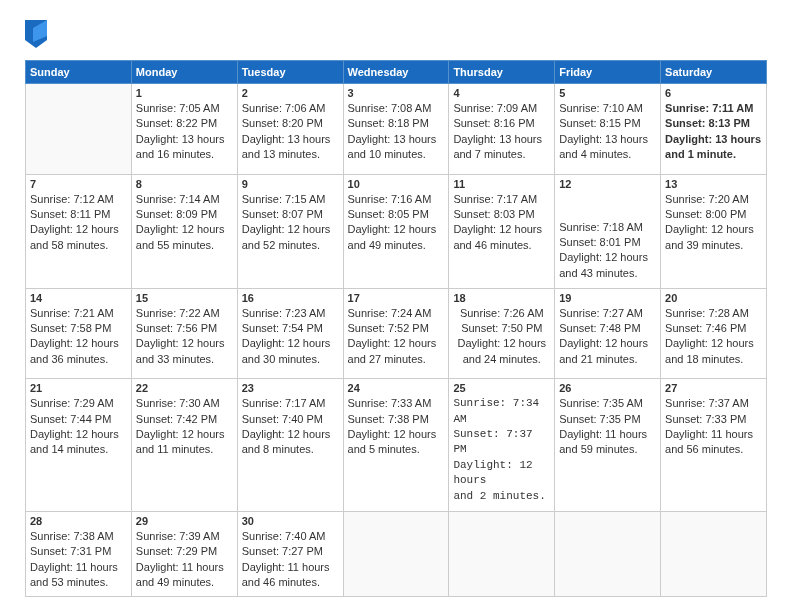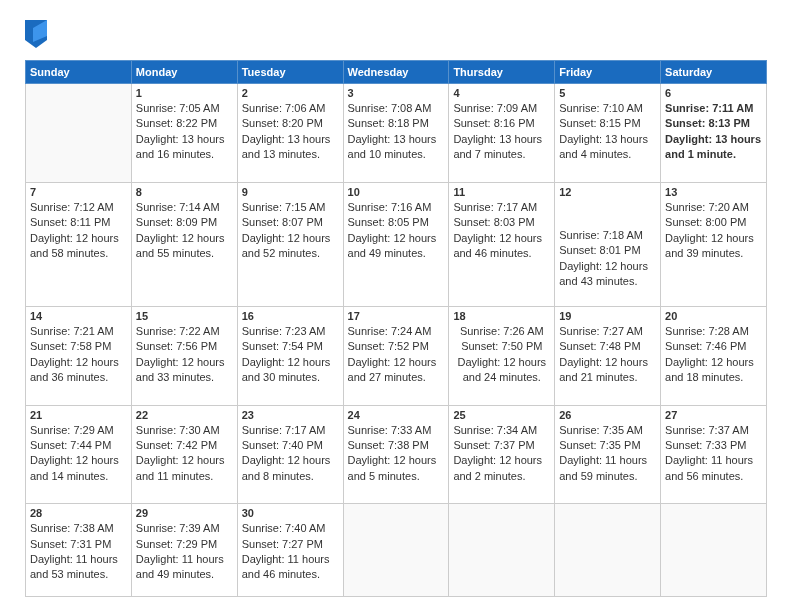--- a/index.html
+++ b/index.html
@@ -307,21 +307,21 @@
           </td>
           <td>
             <span class="day-num">24</span>
             <div class="day-info" style="white-space: pre-line;">Sunrise: 7:33 AM
 Sunset: 7:38 PM
 Daylight: 12 hours
 and 5 minutes.</div>
           </td>
           <td>
             <span class="day-num">25</span>
-            <div class="day-info" style="white-space: pre-line;">Sunrise: 7:34 AM
+            <div class="day-info" style="white-space: pre-line; font-family: Liberation Mono, monospace;">Sunrise: 7:34 AM
 Sunset: 7:37 PM
 Daylight: 12 hours
 and 2 minutes.</div>
           </td>
           <td>
             <span class="day-num">26</span>
             <div class="day-info" style="white-space: pre-line;">Sunrise: 7:35 AM
 Sunset: 7:35 PM
 Daylight: 11 hours
 and 59 minutes.</div>

